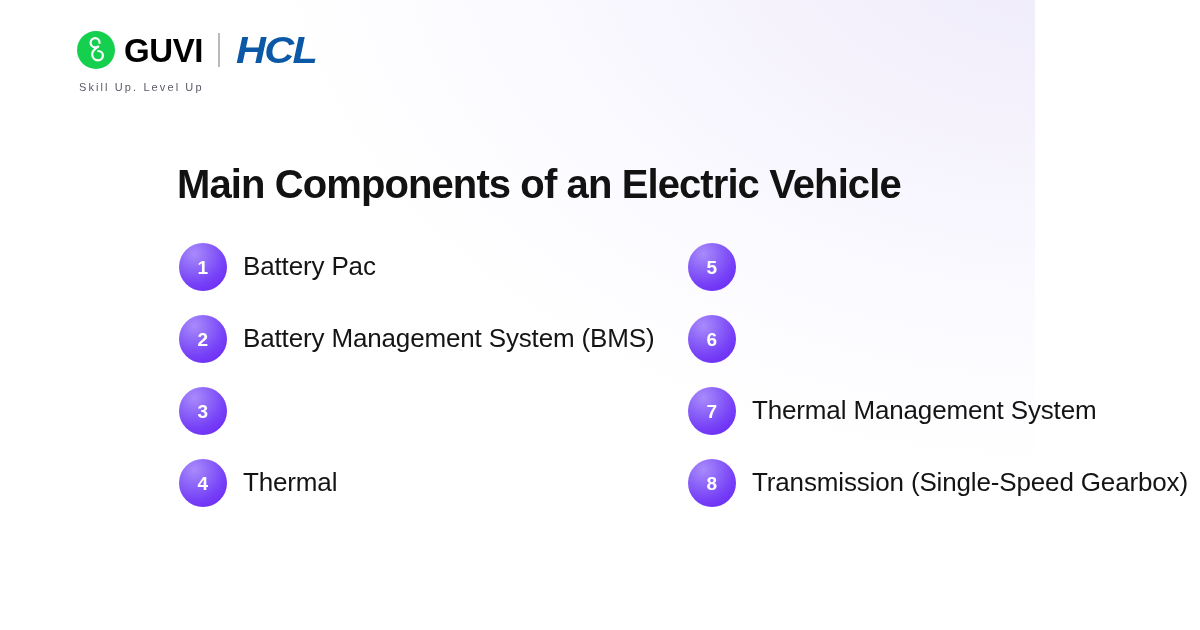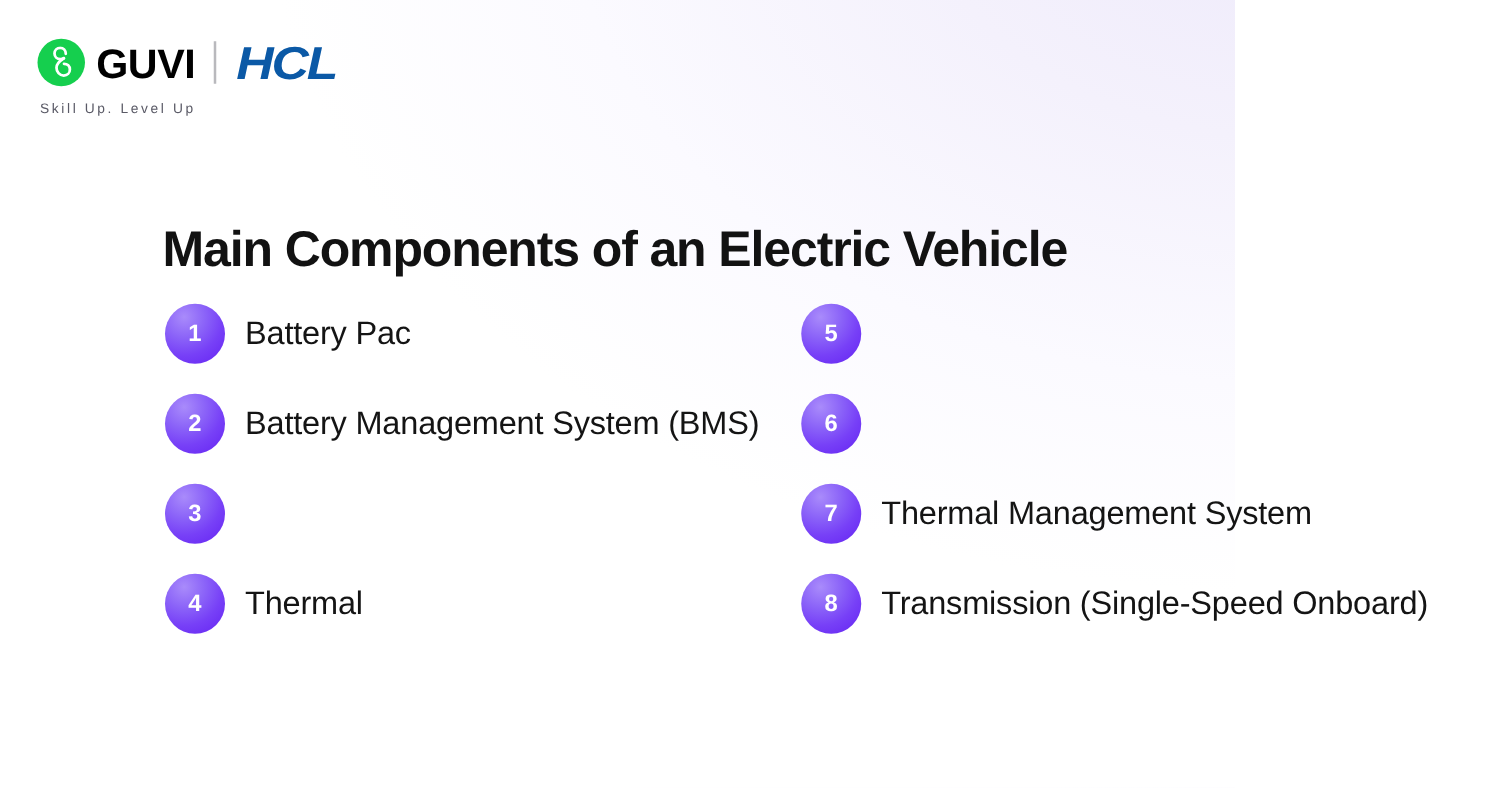--- a/index.html
+++ b/index.html
@@ -20,21 +20,21 @@
   
   .bg-wash {
     position:absolute;
     inset:0;
     background:
       radial-gradient(1100px 760px at 104% -14%, #eeeafb 0%, #f4f1fc 26%, #fbfaff 52%, #ffffff 74%),
       linear-gradient(115deg, #ffffff 0%, #ffffff 48%, #fdfcff 70%, #f7f4fd 100%);
     pointer-events:none;
   }
 
-  .page { position:relative; width:988px; height:630px; }
+  .page { position:relative; width:988px; height:630px;margin-left:47px; }
 
   
   .brand {
     position:absolute;
     left:30px;
     top:28px;
     width:420px;
   }
   .brand-row {
     display:flex;
@@ -91,21 +91,21 @@
     font-weight:normal;
     letter-spacing:2.1px;
     color:#5a5a66;
     font-family:"Liberation Sans", sans-serif;
   }
 
   
   .page-title {
     position:absolute;
     left:130px;
-    top:178px;
+    top:162px;
     font-size:40px;
     font-weight:bold;
     letter-spacing:-0.9px;
     color:#121212;
     white-space:nowrap;
   }
 
   
   .list-grid {
     position:absolute;
@@ -232,17 +232,17 @@
       <span class="badge">
         <span class="badge-num">4</span>
       </span>
       <span class="item-label">Thermal</span>
     </div>
 
     <div class="item">
       <span class="badge">
         <span class="badge-num">8</span>
       </span>
-      <span class="item-label">Transmission (Single-Speed Onboard)</span>
+      <span class="item-label">Transmission (Single-Speed Gearbox)</span>
     </div>
 
   </div>
 </div>
 
 </body></html>

